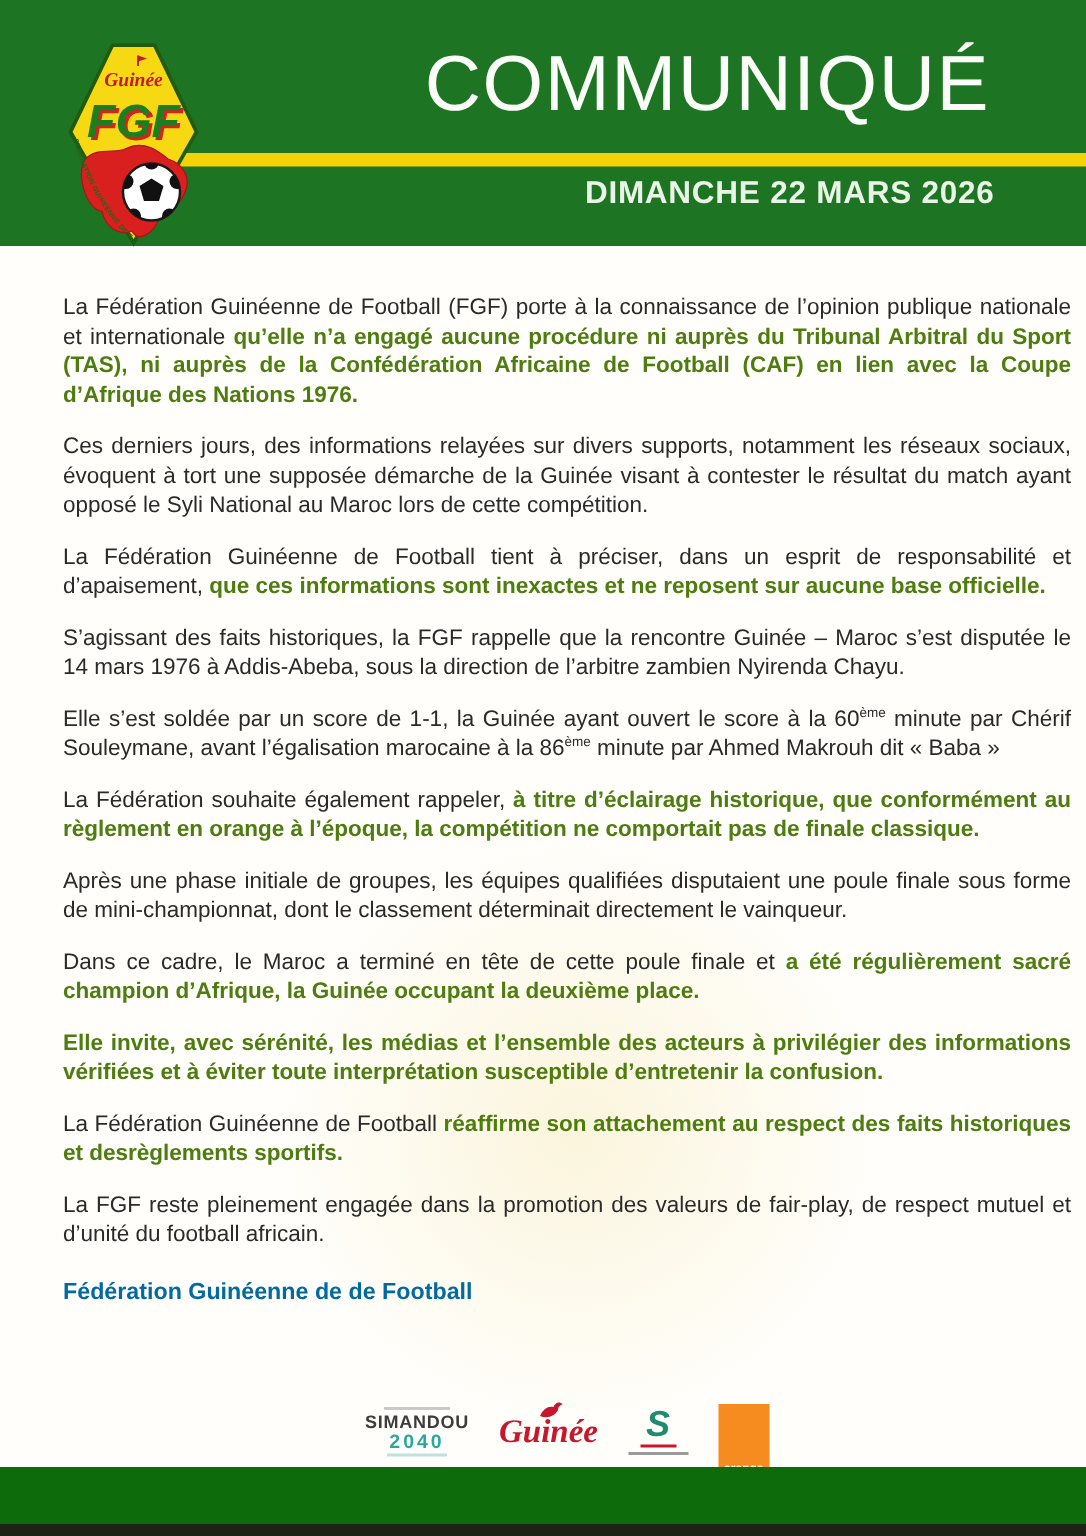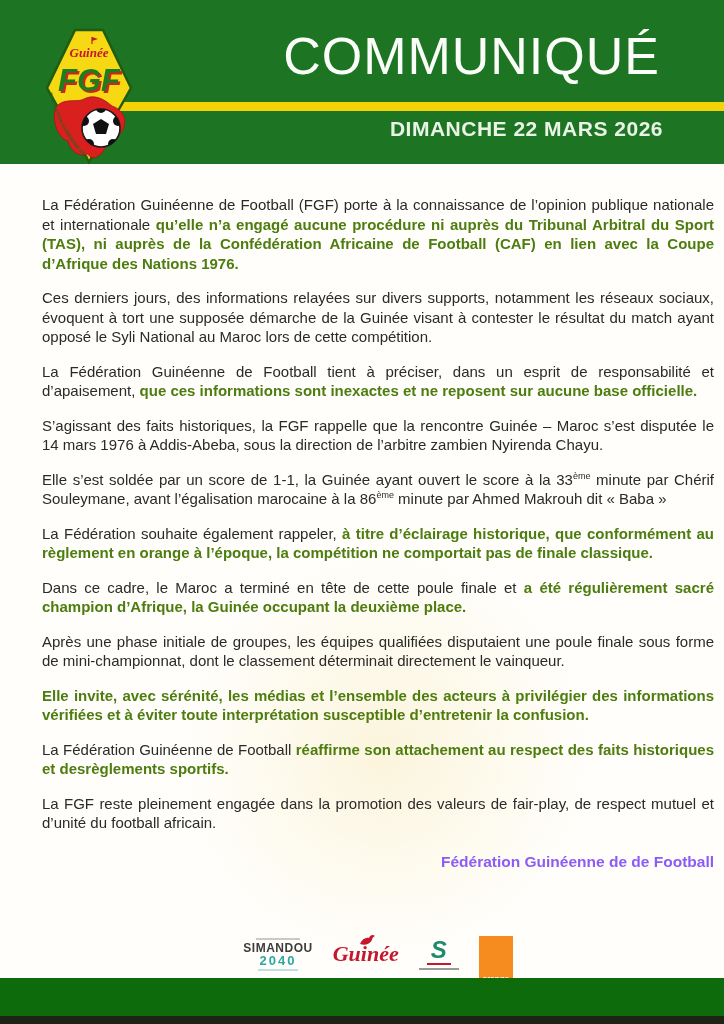--- a/index.html
+++ b/index.html
@@ -18,21 +18,21 @@
   
   .docbody{position:absolute;top:164px;bottom:46px;left:0;right:0;
            padding:31px 42px 0 42px;box-sizing:border-box;overflow:hidden;}
   .watermark{position:absolute;left:170px;top:380px;width:430px;height:420px;
              background:radial-gradient(ellipse at center,rgba(243,224,150,0.30),rgba(243,224,150,0) 68%);
              pointer-events:none;}
   .para{margin:0 0 15px 0;color:#2a2a2a;font-size:15px;line-height:19.5px;
         text-align:justify;position:relative;}
   .para .b{font-weight:700;color:#4d7c0f;}
   .para .sup{font-size:9px;vertical-align:super;line-height:0;}
-  .signature{margin-top:20px;text-align:right;font-weight:700;color:#8b5cf6;
+  .signature{margin-top:20px;font-weight:700;color:#0369a1;
              font-size:15.5px;position:relative;}
 
   
   .logos{position:absolute;bottom:48px;left:0;right:0;height:44px;display:flex;
          justify-content:center;align-items:center;gap:20px;}
   .logo-simandou{display:flex;flex-direction:column;align-items:center;line-height:1;}
   .sim-micro{width:44px;height:2px;background:#c9c9c9;margin-bottom:2px;}
   .sim-name{font-size:12px;font-weight:700;color:#3c3c3c;letter-spacing:0.5px;}
   .sim-year{font-size:13px;font-weight:700;color:#2aa79f;letter-spacing:2px;}
   .sim-micro2{width:40px;height:2px;background:#bfe0de;margin-top:2px;}
@@ -95,24 +95,24 @@
     <div class="date">DIMANCHE 22 MARS 2026</div>
   </header>
 
   <main class="docbody">
     <div class="watermark"></div>
     <div class="paragraphs">
         <p class="para"><span>La Fédération Guinéenne de Football (FGF) porte à la connaissance de l’opinion publique nationale et internationale </span><span class="b">qu’elle n’a engagé aucune procédure ni auprès du Tribunal Arbitral du Sport (TAS), ni auprès de la Confédération Africaine de Football (CAF) en lien avec la Coupe d’Afrique des Nations 1976.</span></p>
         <p class="para"><span>Ces derniers jours, des informations relayées sur divers supports, notamment les réseaux sociaux, évoquent à tort une supposée démarche de la Guinée visant à contester le résultat du match ayant opposé le Syli National au Maroc lors de cette compétition.</span></p>
         <p class="para"><span>La Fédération Guinéenne de Football tient à préciser, dans un esprit de responsabilité et d’apaisement, </span><span class="b">que ces informations sont inexactes et ne reposent sur aucune base officielle.</span></p>
         <p class="para"><span>S’agissant des faits historiques, la FGF rappelle que la rencontre Guinée – Maroc s’est disputée le 14 mars 1976 à Addis-Abeba, sous la direction de l’arbitre zambien Nyirenda Chayu.</span></p>
-        <p class="para"><span>Elle s’est soldée par un score de 1-1, la Guinée ayant ouvert le score à la 33</span><span class="sup">ème</span><span> minute par Chérif Souleymane, avant l’égalisation marocaine à la 86</span><span class="sup">ème</span><span> minute par Ahmed Makrouh dit « Baba »</span></p>
+        <p class="para"><span>Elle s’est soldée par un score de 1-1, la Guinée ayant ouvert le score à la 60</span><span class="sup">ème</span><span> minute par Chérif Souleymane, avant l’égalisation marocaine à la 86</span><span class="sup">ème</span><span> minute par Ahmed Makrouh dit « Baba »</span></p>
         <p class="para"><span>La Fédération souhaite également rappeler, </span><span class="b">à titre d’éclairage historique, que conformément au règlement en orange à l’époque, la compétition ne comportait pas de finale classique.</span></p>
+        <p class="para"><span>Après une phase initiale de groupes, les équipes qualifiées disputaient une poule finale sous forme de mini-championnat, dont le classement déterminait directement le vainqueur.</span></p>
         <p class="para"><span>Dans ce cadre, le Maroc a terminé en tête de cette poule finale et </span><span class="b">a été régulièrement sacré champion d’Afrique, la Guinée occupant la deuxième place.</span></p>
-        <p class="para"><span>Après une phase initiale de groupes, les équipes qualifiées disputaient une poule finale sous forme de mini-championnat, dont le classement déterminait directement le vainqueur.</span></p>
         <p class="para"><span class="b">Elle invite, avec sérénité, les médias et l’ensemble des acteurs à privilégier des informations vérifiées et à éviter toute interprétation susceptible d’entretenir la confusion.</span></p>
         <p class="para"><span>La Fédération Guinéenne de Football </span><span class="b">réaffirme son attachement au respect des faits historiques et desrèglements sportifs.</span></p>
         <p class="para"><span>La FGF reste pleinement engagée dans la promotion des valeurs de fair-play, de respect mutuel et d’unité du football africain.</span></p>
       </div>
     <div class="signature">Fédération Guinéenne de de Football</div>
   </main>
 
   <div class="logos">
     <div class="logo-simandou">
       <div class="sim-micro"></div>

